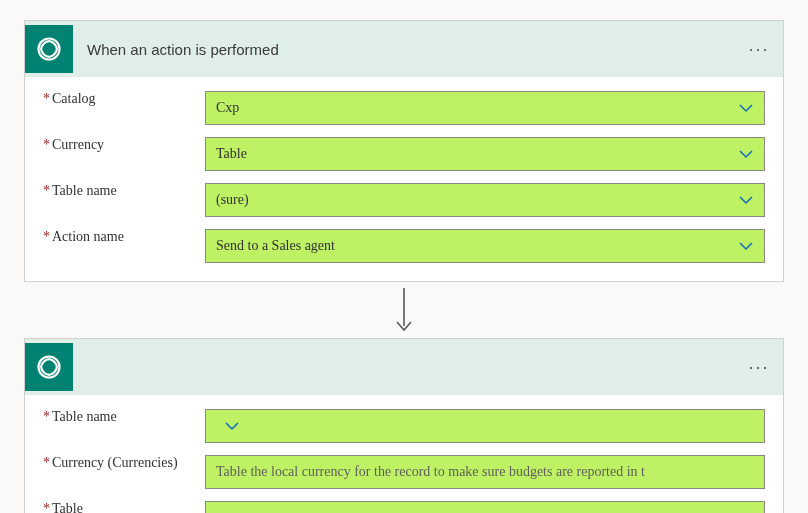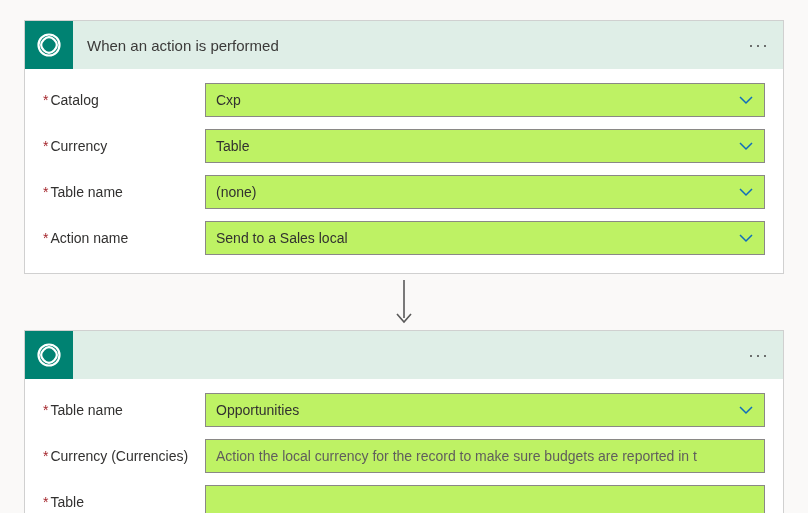--- a/index.html
+++ b/index.html
@@ -16,21 +16,21 @@
     padding: 20px 24px 0 24px;
   }
   .card {
     border: 1px solid #d0d0d0;
     background: #ffffff;
   }
   .card-header {
     display: flex;
     align-items: center;
     background: #dfeee7;
-    height: 48px;
+    height: 56px;
     position: relative;
   }
   .card-icon {
     width: 48px;
     height: 48px;
     background: #008272;
     display: flex;
     align-items: center;
     justify-content: center;
   }
@@ -49,22 +49,23 @@
     letter-spacing: 1px;
     color: #595959;
     cursor: pointer;
     line-height: 1;
   }
   .card-body {
     padding: 14px 18px 18px 18px;
   }
   .field-row {
     display: flex;
-    align-items: center;
+    align-items: flex-start;
     margin-bottom: 12px;
+    font-family: Liberation Serif, serif;
   }
   .field-row:last-child { margin-bottom: 0; }
   .field-label {
     width: 162px;
     flex-shrink: 0;
     font-size: 14px;
     color: #323130;
   }
   .req { color: #a4262c; margin-right: 2px; }
   .field-control {
@@ -147,33 +148,33 @@
             <svg viewBox="0 0 16 16" fill="none" stroke="currentColor" stroke-width="1.5">
                 <path d="M2 5 L8 11 L14 5"></path>
               </svg>
           </span>
         </div>
       </div>
 
       <div class="field-row">
         <div class="field-label"><span class="req">*</span><span>Table name</span></div>
         <div class="field-control select">
-          <span class="value">(none)</span>
+          <span class="value">(sure)</span>
           <span class="chevron">
             <svg viewBox="0 0 16 16" fill="none" stroke="currentColor" stroke-width="1.5">
                 <path d="M2 5 L8 11 L14 5"></path>
               </svg>
           </span>
         </div>
       </div>
 
       <div class="field-row">
         <div class="field-label"><span class="req">*</span><span>Action name</span></div>
         <div class="field-control select">
-          <span class="value">Send to a Sales local</span>
+          <span class="value">Send to a Sales agent</span>
           <span class="chevron">
             <svg viewBox="0 0 16 16" fill="none" stroke="currentColor" stroke-width="1.5">
                 <path d="M2 5 L8 11 L14 5"></path>
               </svg>
           </span>
         </div>
       </div>
 
     </div>
   </div>
@@ -193,33 +194,32 @@
           <path d="M10 10 Q16 4 22 10 M10 22 Q16 28 22 22 M10 10 Q4 16 10 22 M22 10 Q28 16 22 22"></path>
         </svg>
       </div>
       <div class="card-menu">···</div>
     </div>
     <div class="card-body">
 
       <div class="field-row">
         <div class="field-label"><span class="req">*</span><span>Table name</span></div>
         <div class="field-control select">
-          <span class="value">Opportunities</span>
           <span class="chevron">
             <svg viewBox="0 0 16 16" fill="none" stroke="currentColor" stroke-width="1.5">
                 <path d="M2 5 L8 11 L14 5"></path>
               </svg>
           </span>
         </div>
       </div>
 
       <div class="field-row">
         <div class="field-label"><span class="req">*</span><span>Currency (Currencies)</span></div>
         <div class="field-control">
-          <span class="placeholder">Action the local currency for the record to make sure budgets are reported in t</span>
+          <span class="placeholder">Table the local currency for the record to make sure budgets are reported in t</span>
         </div>
       </div>
 
       <div class="field-row">
         <div class="field-label"><span class="req">*</span><span>Table</span></div>
         <div class="field-control">
           <span class="placeholder"></span>
         </div>
       </div>
 

